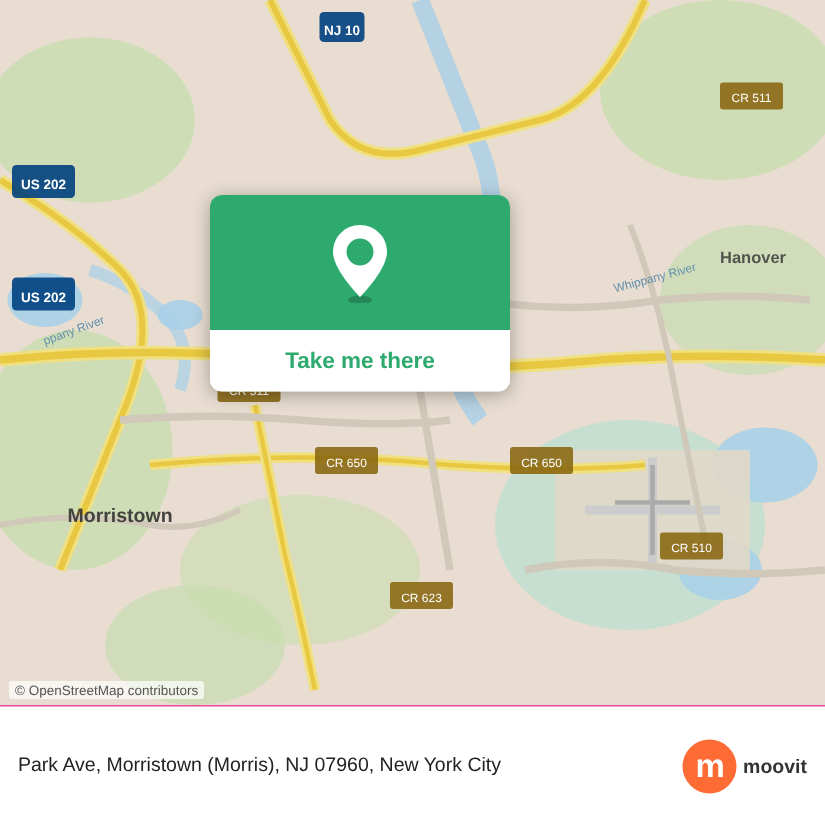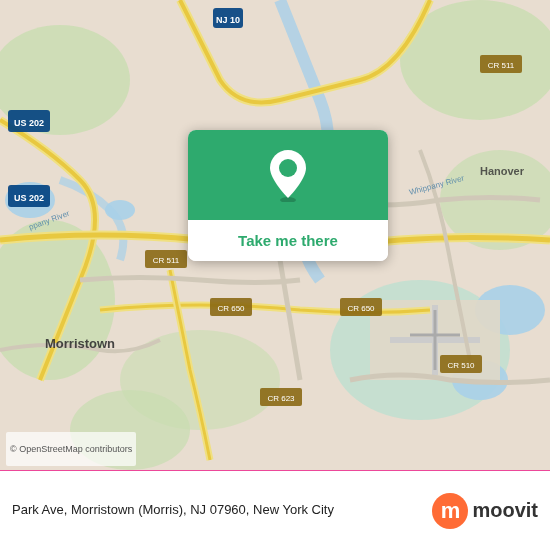--- a/index.html
+++ b/index.html
@@ -32,21 +32,20 @@
       top: 130px;
       left: 140px;
       width: 200px;
       background: white;
       border-radius: 8px;
       box-shadow: 0 2px 12px rgba(0,0,0,0.3);
       overflow: hidden;
       display: flex;
       flex-direction: column;
       align-items: center;
-      margin-left: 48px;
     }
 
     #card-green-top {
       background-color: #2eaa6e;
       width: 100%;
       height: 90px;
       display: flex;
       align-items: center;
       justify-content: center;
     }
@@ -99,21 +98,21 @@
       font-size: 22px;
       width: 36px;
       height: 36px;
       border-radius: 50%;
       display: flex;
       align-items: center;
       justify-content: center;
     }
 
     .moovit-text {
-      font-size: 20px;
+      font-size: 13px;
       font-weight: 700;
       color: #333;
     }
   </style>
 </head>
 <body>
 
 <div id="map-container">
   <svg id="map-svg" viewBox="0 0 550 470" xmlns="http://www.w3.org/2000/svg">
 
@@ -207,21 +206,21 @@
       <svg width="44" height="54" viewBox="0 0 44 54">
         <ellipse cx="22" cy="52" rx="8" ry="3" fill="rgba(0,0,0,0.2)"></ellipse>
         <path d="M22 2 C12 2 4 10 4 20 C4 32 22 50 22 50 C22 50 40 32 40 20 C40 10 32 2 22 2 Z" fill="white"></path>
         <circle cx="22" cy="20" r="9" fill="#2eaa6e"></circle>
       </svg>
     </div>
     <button id="card-button">Take me there</button>
   </div>
 
   
-  <div style="position:absolute; bottom:4px; left:6px; font-size:9px; color:#555; background:rgba(255,255,255,0.7); padding:12px 4px; border-radius:2px;">
+  <div style="position:absolute; bottom:4px; left:6px; font-size:9px; color:#555; background:rgba(255,255,255,0.7); padding:1px 4px; border-radius:2px;">
     <span>© OpenStreetMap contributors</span>
   </div>
 </div>
 
 <div id="bottom-bar">
   <div id="bottom-text-area">
     <div id="address-text">Park Ave, Morristown (Morris), NJ 07960, New York City</div>
   </div>
   <div id="moovit-logo">
     <div class="moovit-m">

